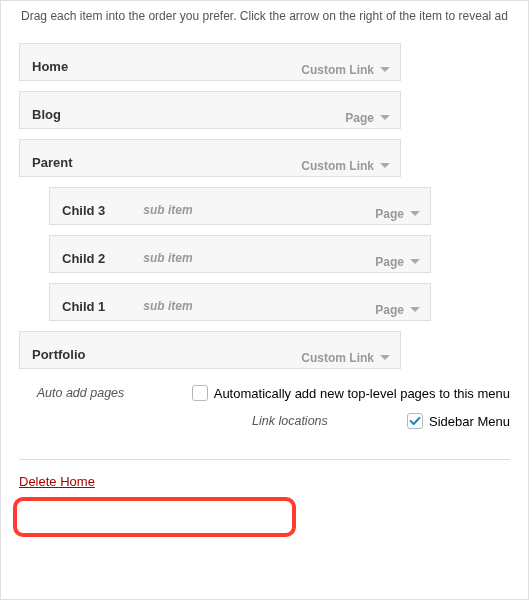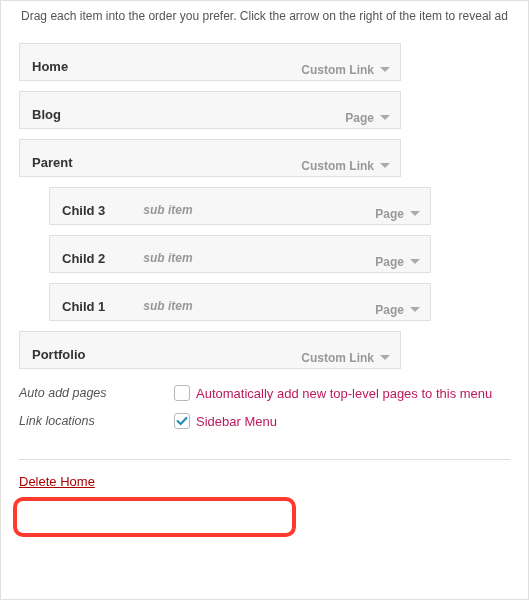--- a/index.html
+++ b/index.html
@@ -78,32 +78,33 @@
       border-top: 5px solid #aaa;
     }
     .settings-table {
       font-size: 13px;
     }
     .settings-row {
       display: flex;
       align-items: center;
       padding: 4px 0;
       min-height: 28px;
+      justify-content: flex-end;
     }
     .settings-label {
       width: 155px;
       color: #555;
       font-style: italic;
       font-size: 12.5px;
     }
     .settings-control {
       display: flex;
       align-items: center;
       gap: 6px;
-      color: #be185d;
+      color: #000000;
       font-size: 13px;
     }
     .cb {
       width: 16px; height: 16px;
       border: 1px solid #b4b9be;
       border-radius: 3px;
       background: #fff;
       display: inline-flex;
       align-items: center;
       justify-content: center;

